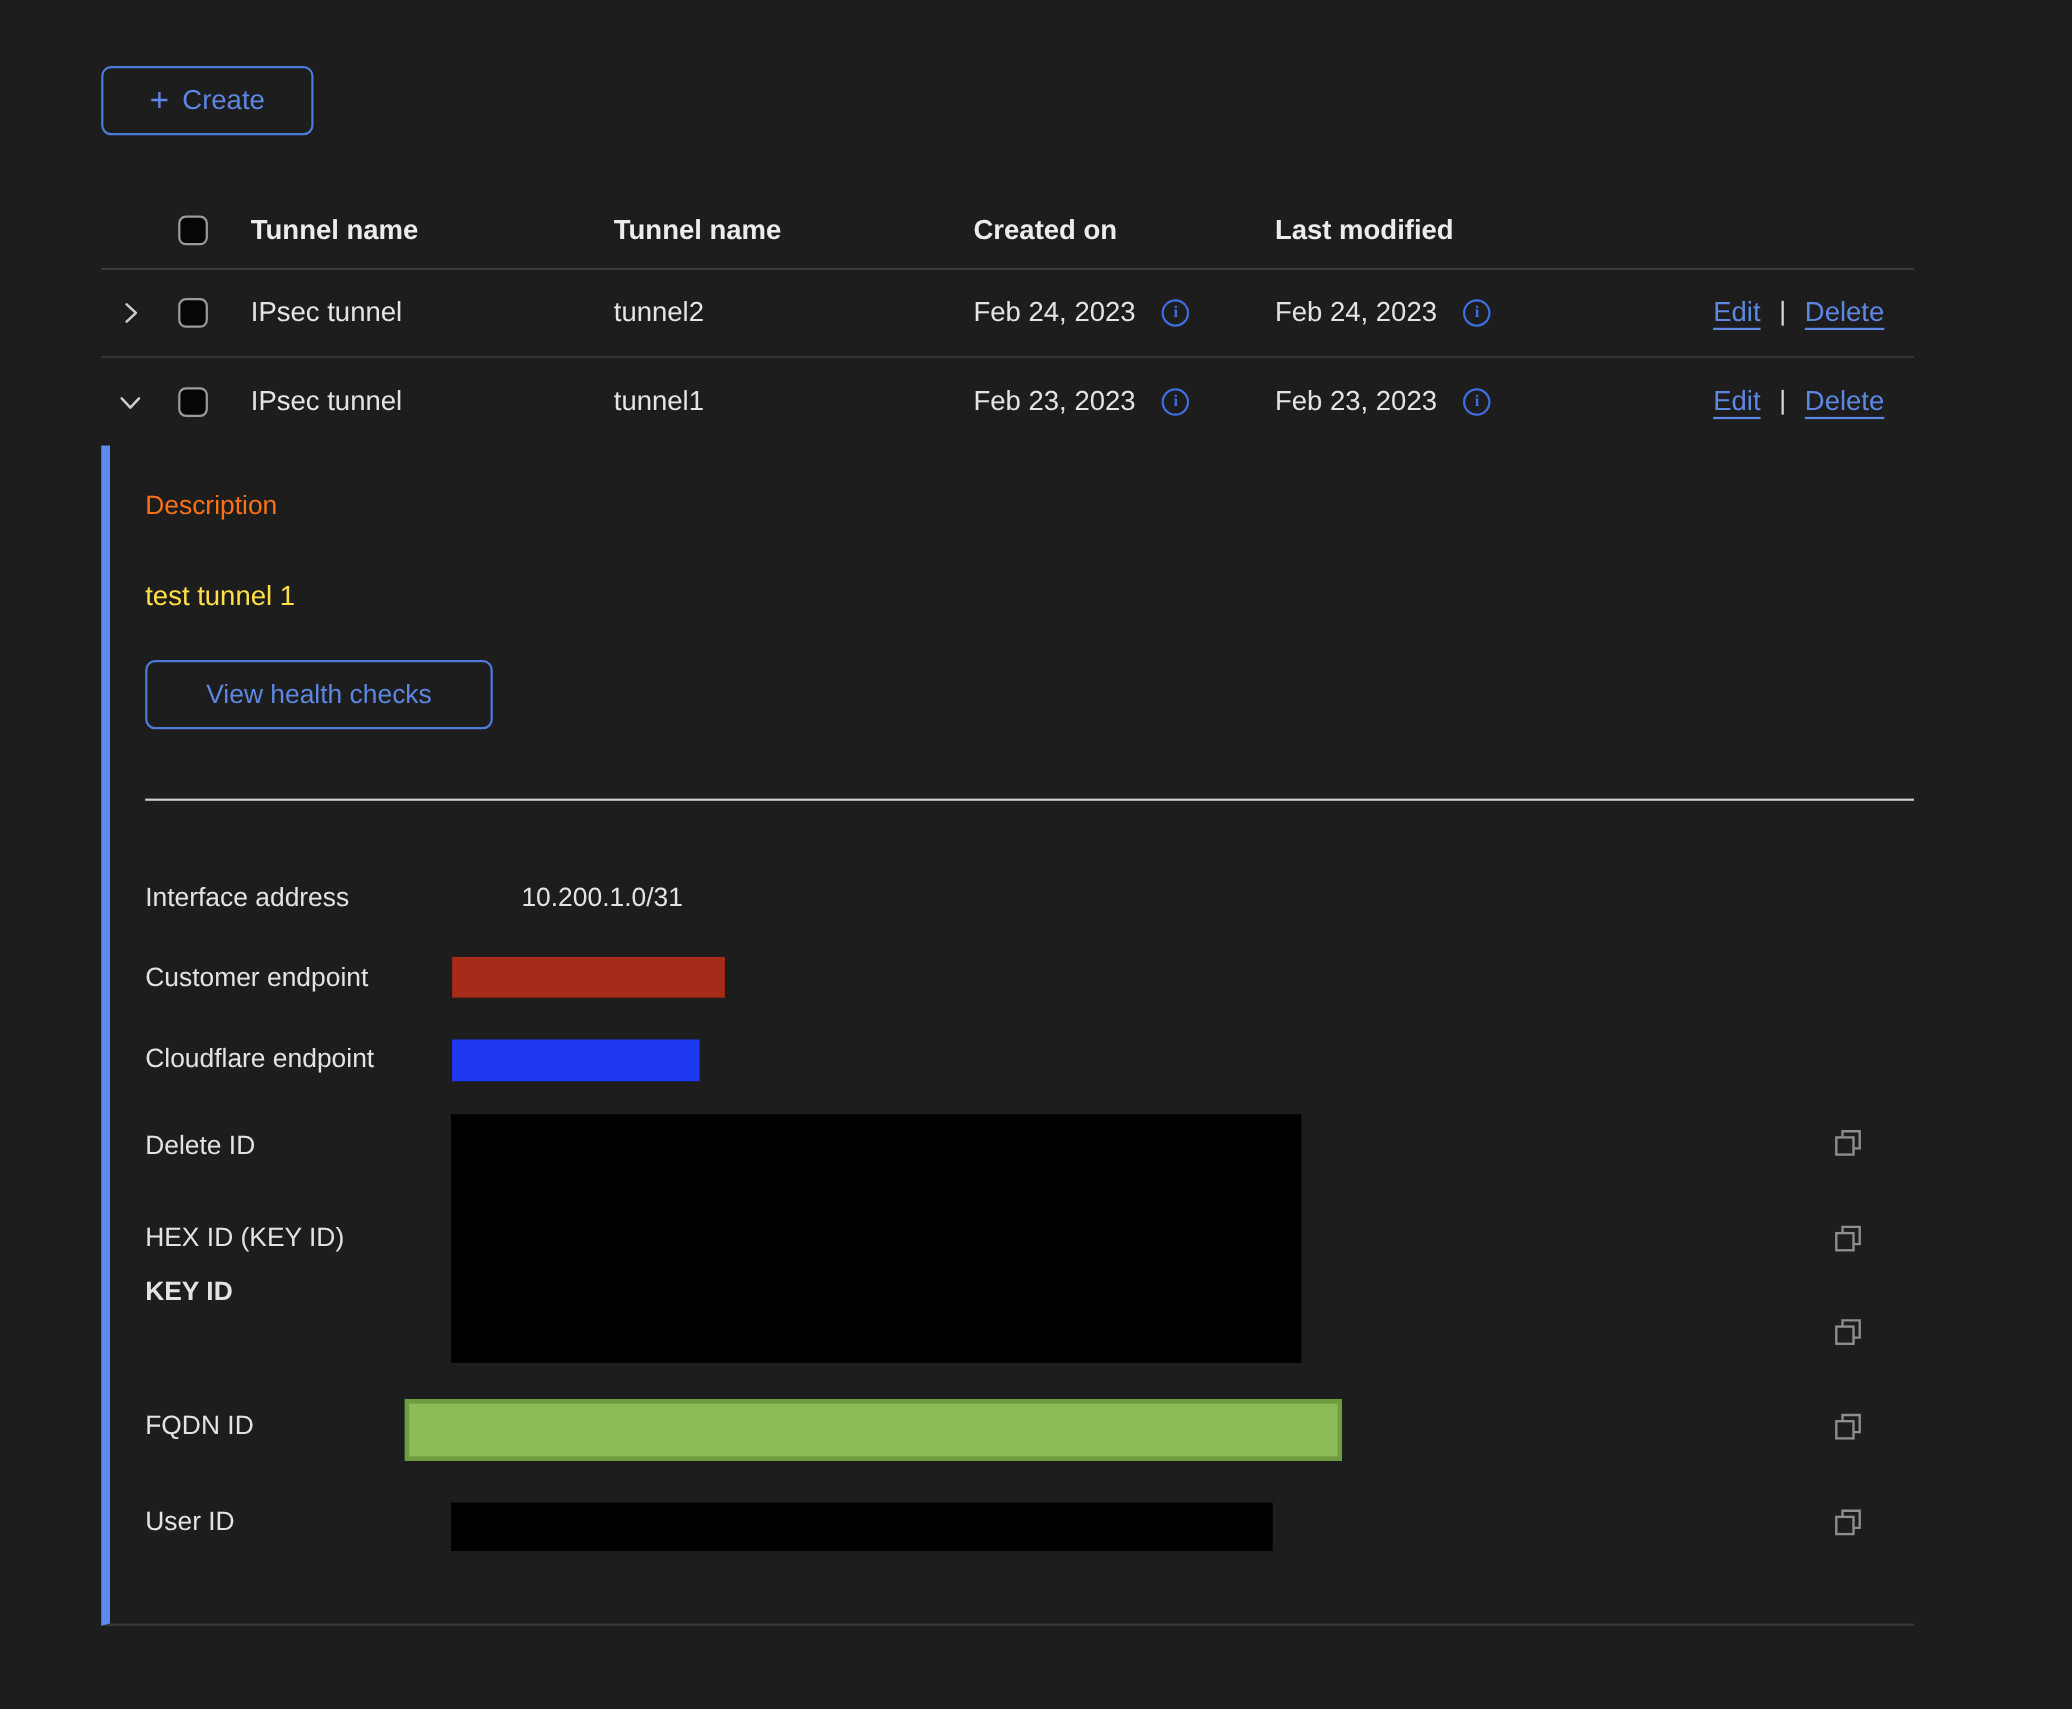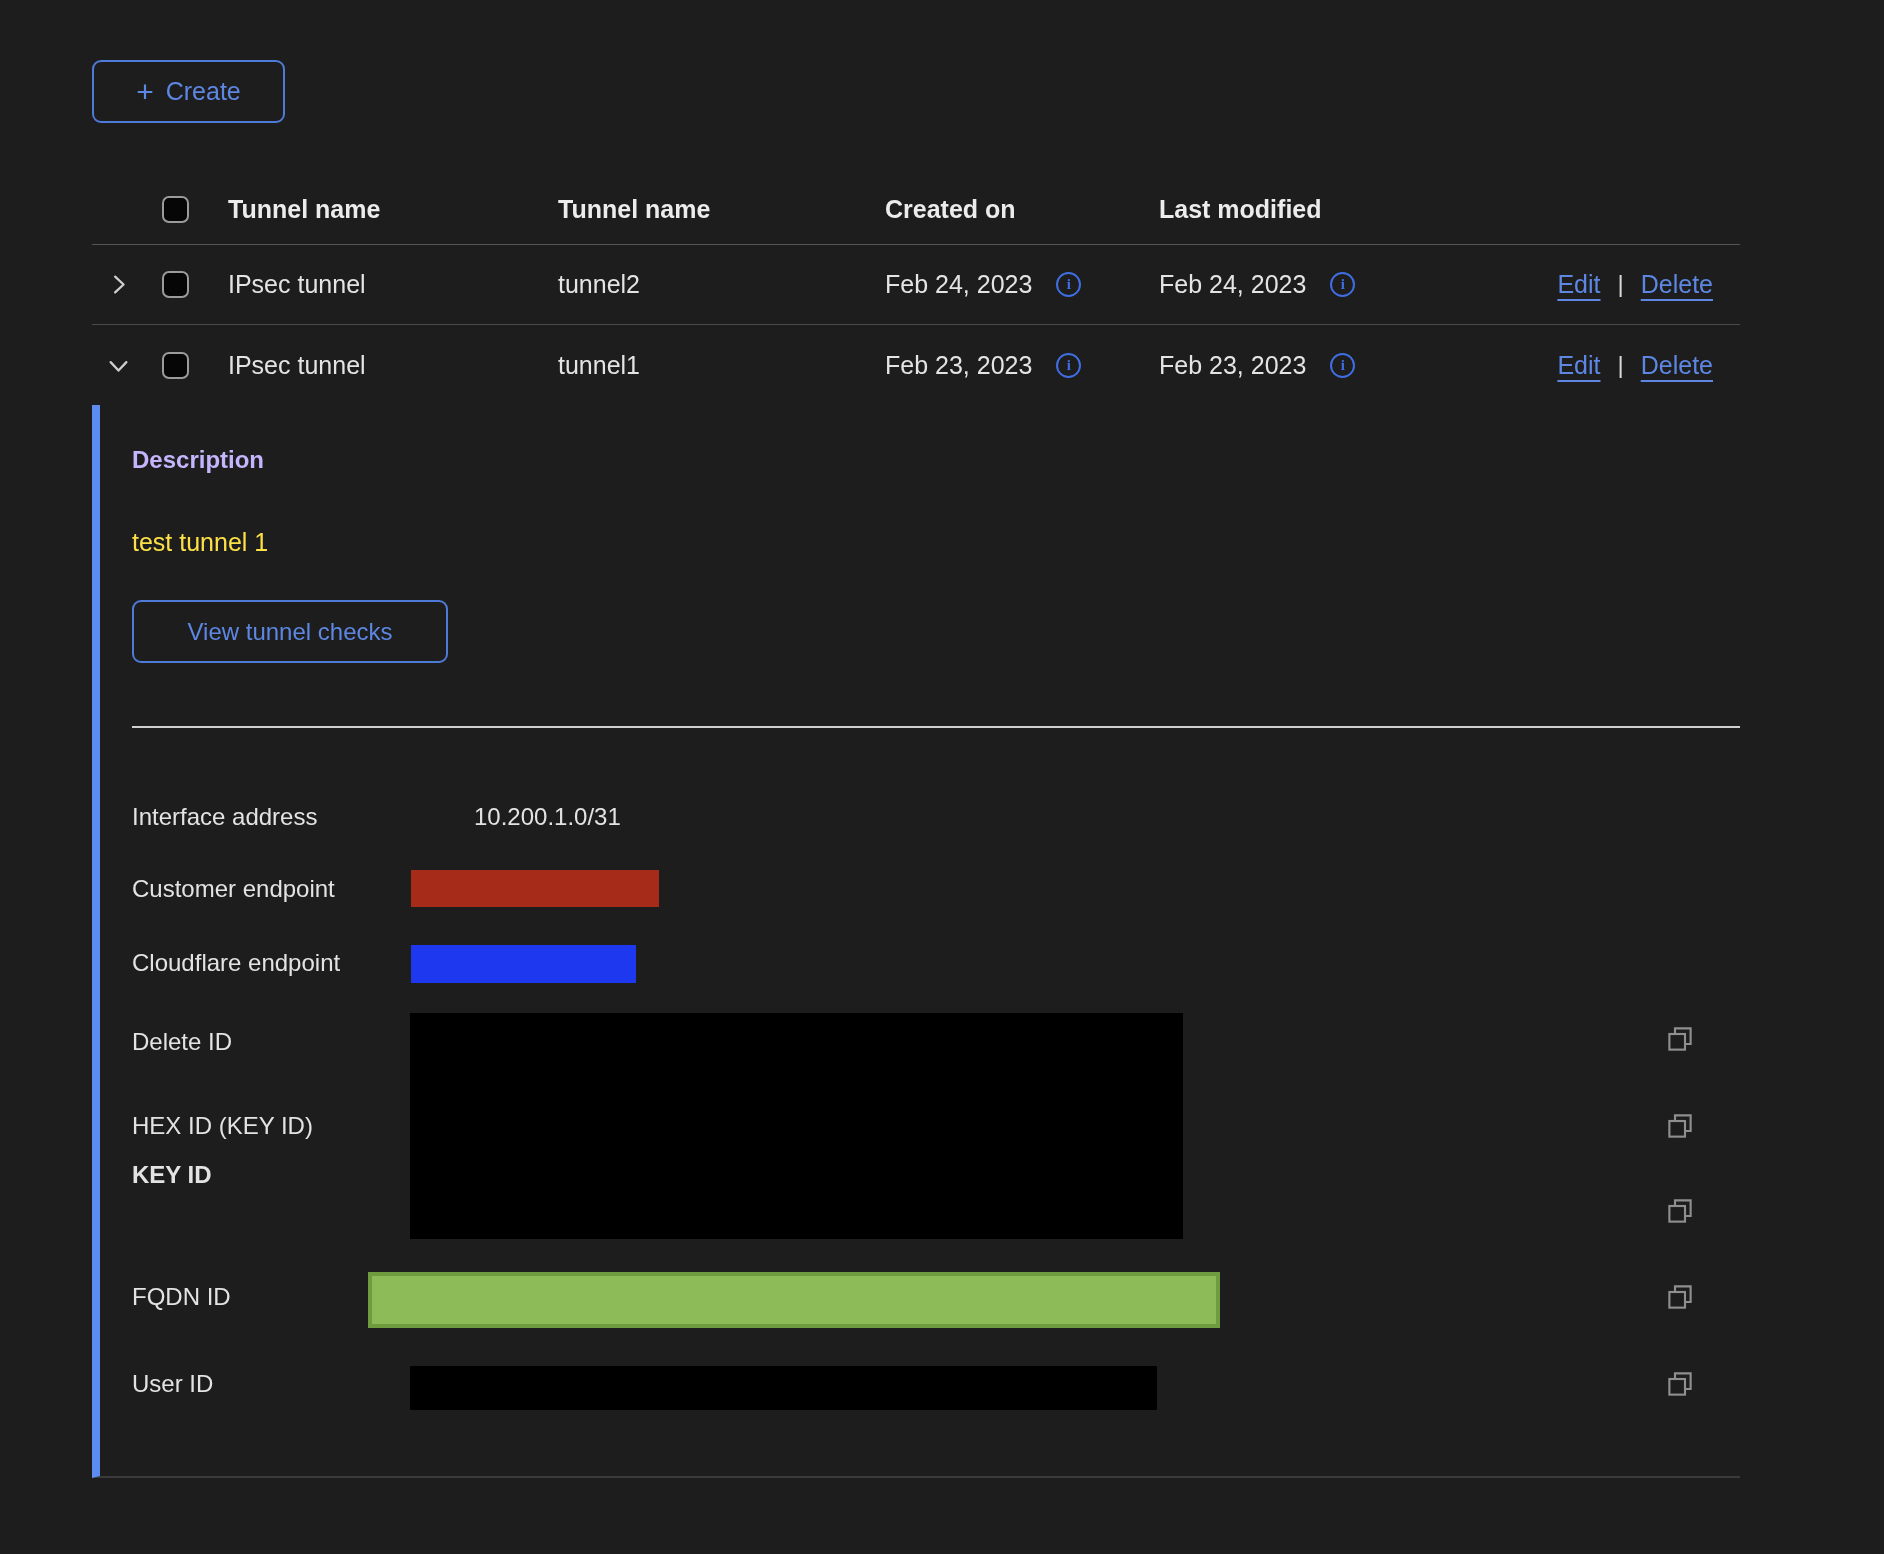--- a/index.html
+++ b/index.html
@@ -59,21 +59,21 @@
   
   .panel {
     position: absolute; left: 92px; top: 405px;
     width: 1648px; height: 1073px;
     border-left: 8px solid #5b8cee;
     border-bottom: 2px solid #3a3a3a;
   }
   .panel .abs { position: absolute; }
   .dlabel { font-size: 24px; color: #e3e3e3; line-height: 28px; white-space: nowrap; }
   .dvalue { font-size: 24px; color: #e3e3e3; line-height: 28px; }
-  .desc-label { left: 32px; top: 41px; font-size: 24px; color: #c4b5fd; font-weight: 700; }
+  .desc-label { left: 32px; top: 41px; font-size: 24px; color: #f97316; font-weight: 400; }
   .desc-value { left: 32px; top: 123px; font-size: 25px; color: #fde047; }
   .health-btn {
     left: 32px; top: 195px; width: 316px; height: 63px;
     display: inline-flex; align-items: center; justify-content: center;
     background: transparent; border: 2px solid #4e7ad8; border-radius: 9px;
     color: #5d87e3; font-size: 24px; font-family: inherit; cursor: pointer;
   }
   .white-divider { left: 32px; top: 321px; width: 1608px; height: 2px; background: #cfcfcf; }
 
   .redact { position: absolute; }
@@ -163,21 +163,21 @@
         <a class="link">Delete</a>
       </div>
     </div>
   </div>
 
   <div class="panel">
 
     <div class="abs desc-label">Description</div>
     <div class="abs desc-value">test tunnel 1</div>
 
-    <button class="abs health-btn">View tunnel checks</button>
+    <button class="abs health-btn">View health checks</button>
 
     <div class="abs white-divider"></div>
 
     <div class="abs dlabel" style="left:32px; top:398px;">Interface address</div>
     <div class="abs dvalue" style="left:341px; top:398px;margin-left:33px;">10.200.1.0/31</div>
 
     <div class="abs dlabel" style="left:32px; top:470px;">Customer endpoint</div>
     <div class="redact red" style="left:311px; top:465px; width:248px; height:37px;"></div>
 
     <div class="abs dlabel" style="left:32px; top:544px;">Cloudflare endpoint</div>

